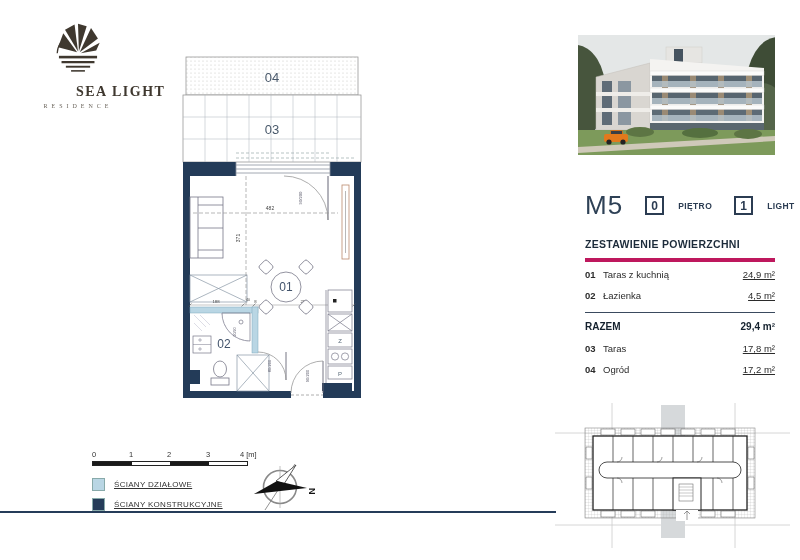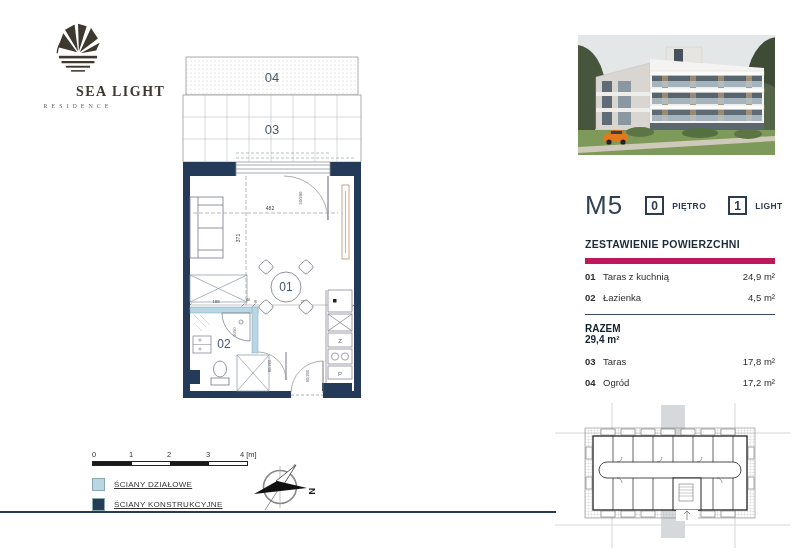--- a/index.html
+++ b/index.html
@@ -35,31 +35,31 @@
 
   .footer-rule { position:absolute; left:0; top:511px; width:556px; height:2px; background:#253c59; }
 
   
   .photo-svg { position:absolute; left:578px; top:35px; border:0; }
   .unit-header { position:absolute; left:585px; top:190px; width:192px; display:flex; }
   .unit-code { font-size:26px; color:#2e4156; letter-spacing:1px; }
   .pair { display:flex; align-items:center; margin-left:22px; }
   .nbox { width:19px; height:19px; border:2px solid #2b3c52; color:#2b3c52; font-size:12px;
           font-weight:700; display:flex; align-items:center; justify-content:center; }
-  .plabel { font-size:8.5px; font-weight:700; color:#2b3c52; margin-left:8px; letter-spacing:0.4px; }
+  .plabel { font-size:8.5px; font-weight:700; color:#2b3c52; margin-left:14px; letter-spacing:0.4px; }
 
   .areas { position:absolute; left:585px; top:238px; width:190px; color:#1c2b3a; }
   .areas h3 { font-size:10.5px; font-weight:700; letter-spacing:0.3px;
-              border-bottom:6px solid #be185d; padding-bottom:8px; }
+              border-bottom:4px solid #be185d; padding-bottom:8px; }
   .arow { display:flex; align-items:baseline; font-size:9.5px; padding:7px 0 3px 0; color:#2b2b2b; }
   .arow .num { font-weight:700; width:18px; }
   .arow .nm { flex:1; }
-  .arow .val { text-align:center; }
+  .arow .val { text-align:center;text-decoration:underline; }
   .total-divider { border-top:1px solid #3a4a5e; margin-top:8px; }
-  .trow { display:flex; align-items:baseline; font-size:10px; font-weight:700; padding:8px 0 4px 0; color:#14212e;flex-direction:column; }
+  .trow { display:flex; align-items:baseline; font-size:10px; font-weight:700; padding:8px 0 4px 0; color:#14212e; }
   .trow .nm { flex:1; }
 
   .keyplan-svg { position:absolute; left:555px; top:403px; }
 </style>
 </head>
 <body>
 
 <div class="page">
 
   <div class="logo">

